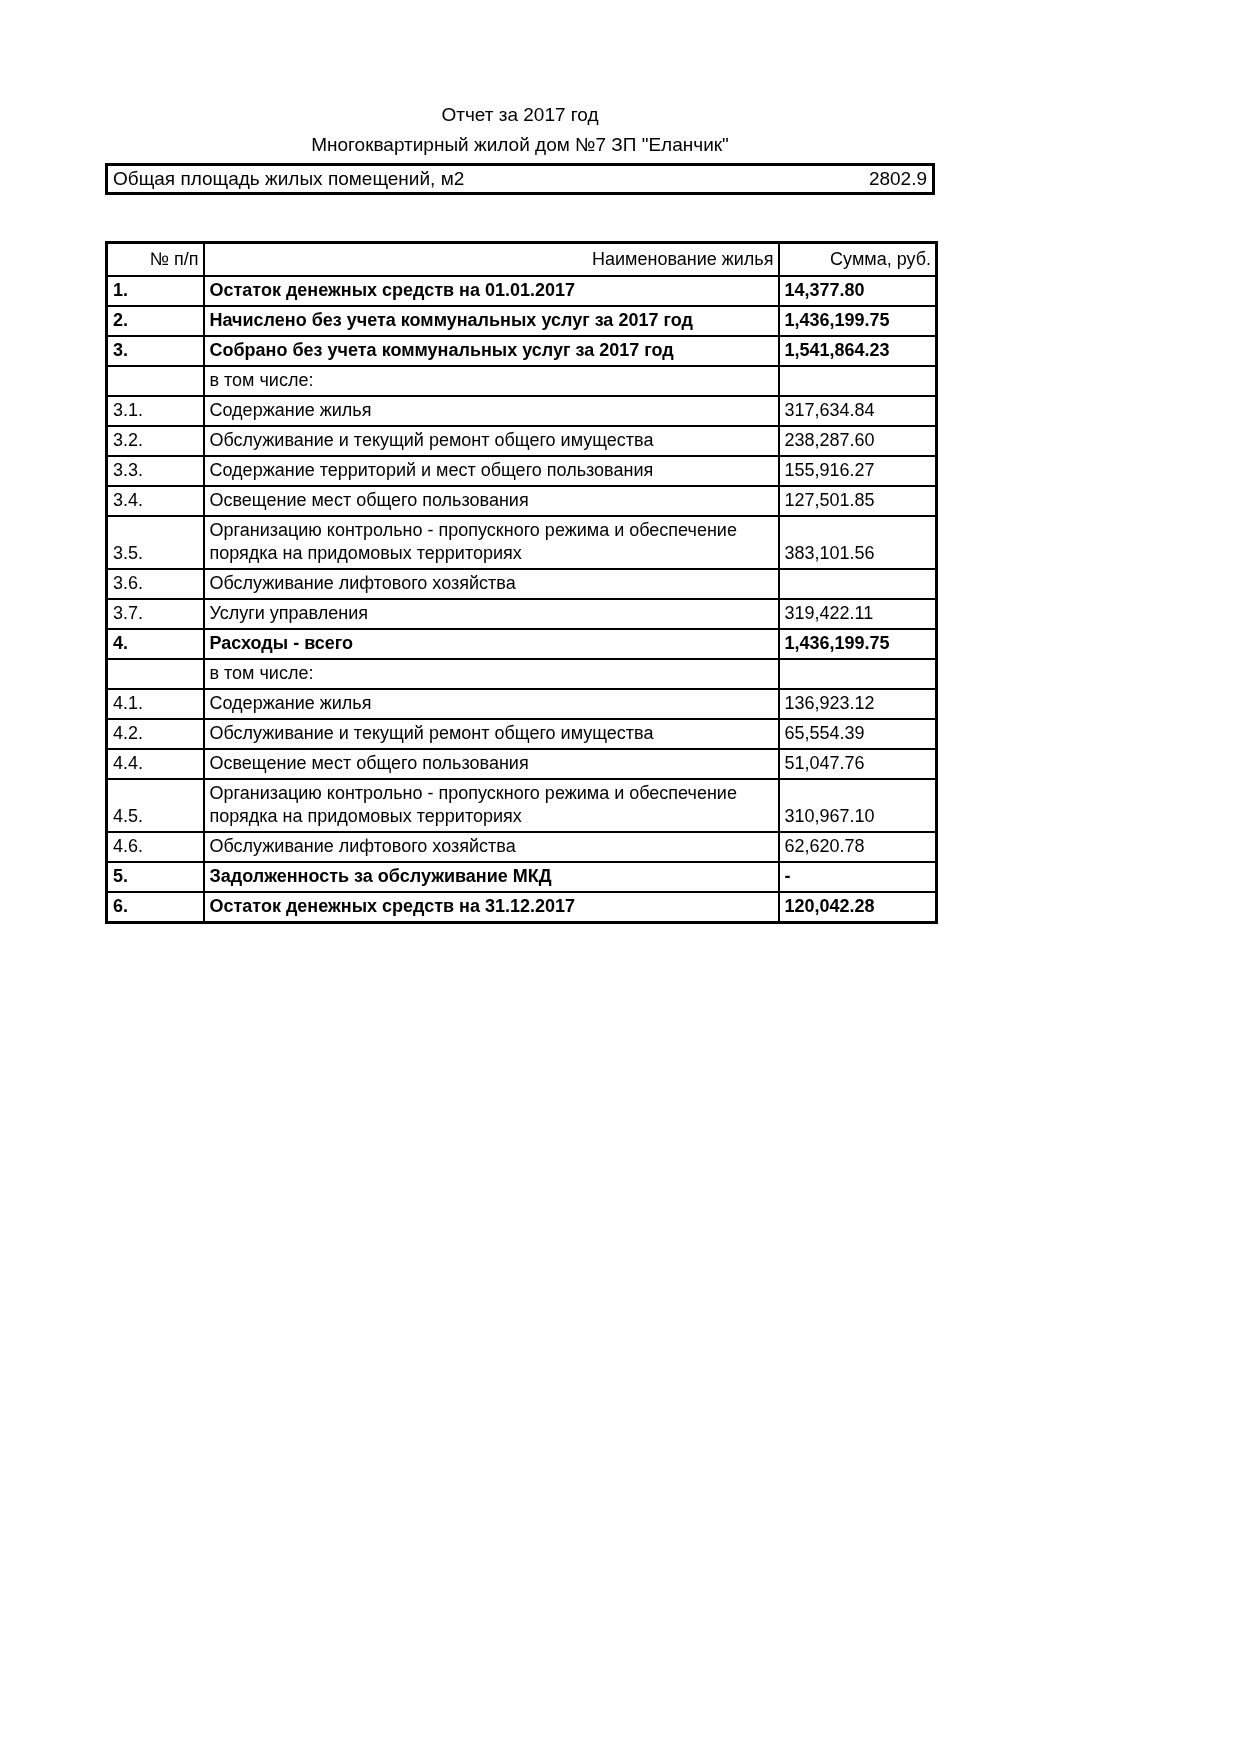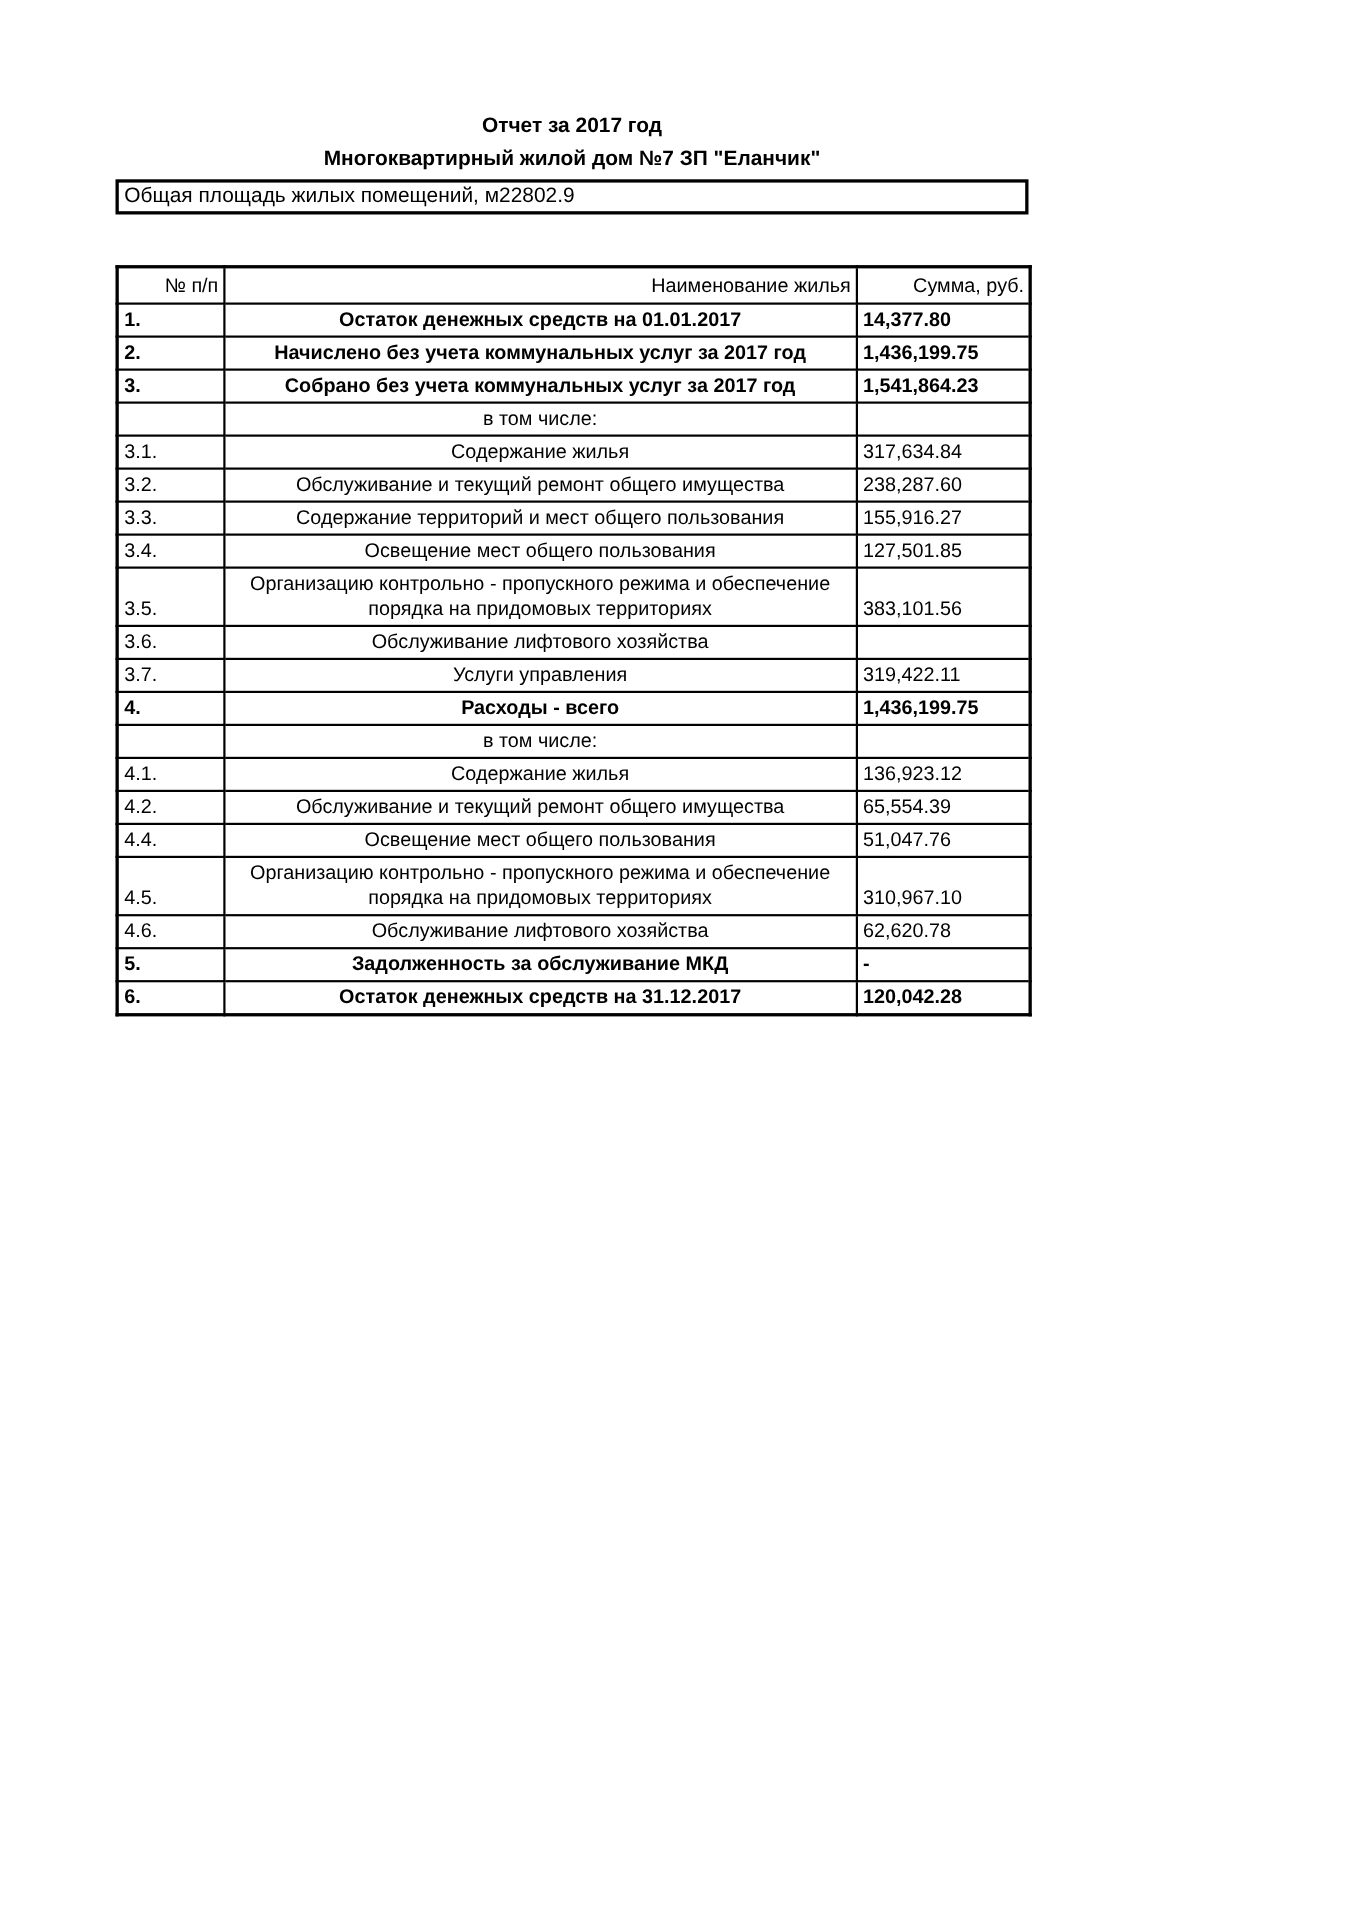--- a/index.html
+++ b/index.html
@@ -13,29 +13,30 @@
   }
   .content {
     position: absolute;
     left: 105px;
     top: 100px;
     width: 830px;
   }
   .title, .subtitle {
     text-align: center;
     font-size: 19px;
-    font-weight: 700;
+    font-weight: 400;
     line-height: 30px;
     white-space: nowrap;
   }
   .area-box {
     margin-top: 3px;
     border: 3px solid #000;
     height: 32px;
     display: flex;
+    justify-content: space-between;
     align-items: center;
     padding: 0 5px;
     font-size: 19px;
   }
   table.report {
     margin-top: 46px;
     width: 830px;
     table-layout: fixed;
     border-collapse: collapse;
     border: 3px solid #000;
@@ -55,21 +56,21 @@
     height: 33px;
     padding: 2px 4px;
   }
   table.report td {
     vertical-align: bottom;
     padding: 2px 5px 3px 5px;
     line-height: 23px;
     height: 30px;
   }
   td.col-num  { text-align: left; }
-  td.col-name { text-align: center; }
+  td.col-name { text-align: left; }
   td.col-value { text-align: left; }
   tr.bold td { font-weight: 700; }
 </style>
 </head>
 <body>
 
 <div class="content">
 
   <div class="title">Отчет за 2017 год</div>
 

